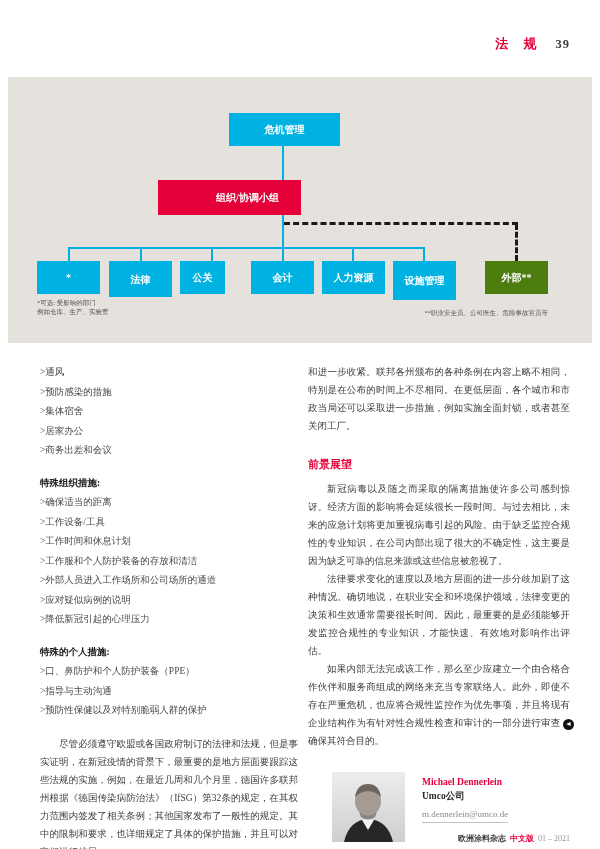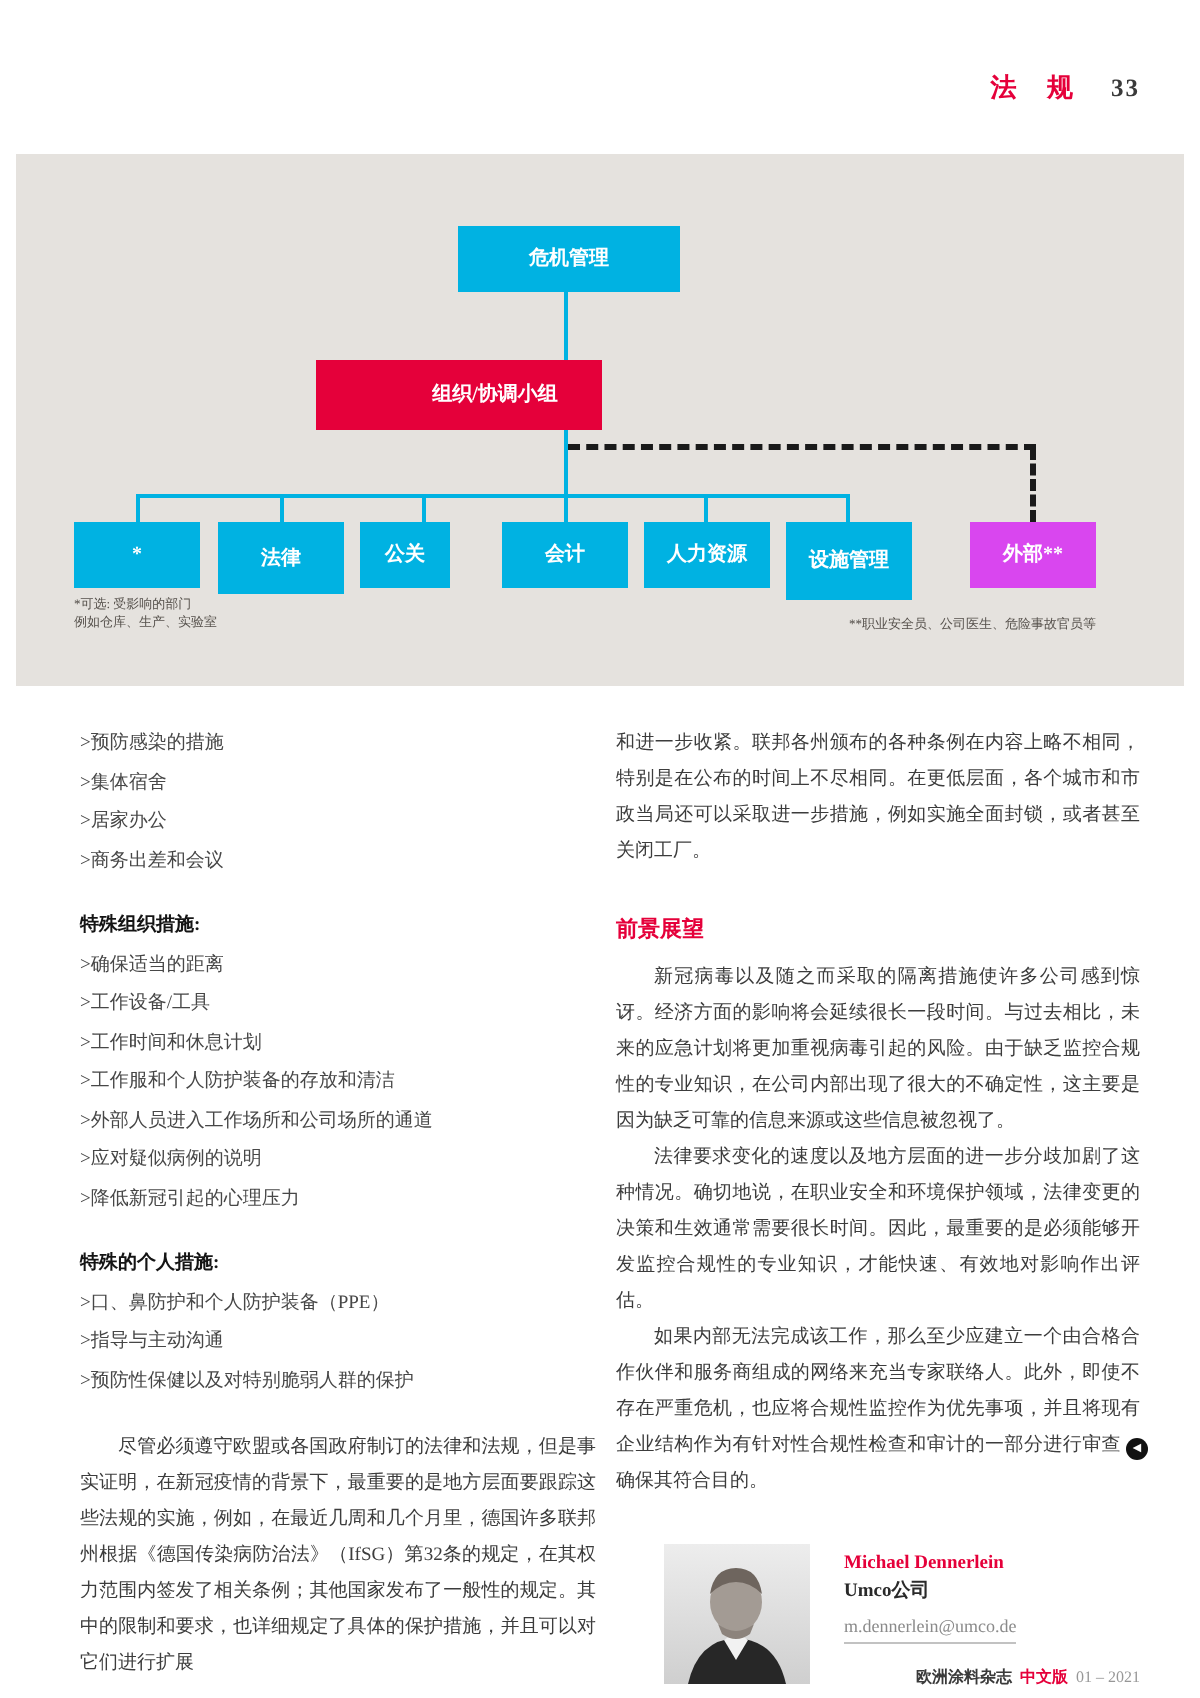--- a/index.html
+++ b/index.html
@@ -10,21 +10,21 @@
   .hdr{position:absolute;top:24px;right:30px;display:flex;align-items:baseline;gap:13px;}
   .hdr .sec{color:#e5003a;font-weight:bold;font-size:13px;letter-spacing:6px;}
   .hdr .pno{color:#3a3a3a;font-size:12.5px;font-weight:bold;letter-spacing:1px;}
 
   
   .panel{position:absolute;left:8px;top:66px;width:584px;height:266px;background:#e5e2de;}
   .cbox{position:absolute;display:flex;align-items:center;justify-content:center;
         color:#fff;font-size:10px;font-weight:bold;text-align:center;line-height:1.1;}
   .cyan{background:#00b2e2;}
   .redb{background:#e5003a;}
-  .blackb{background:#d946ef;}
+  .blackb{background:#4d7c0f;}
   .cline{position:absolute;background:#00b2e2;}
   .dashH{position:absolute;border-top:3px dashed #1a1a1a;}
   .dashV{position:absolute;border-left:3px dashed #1a1a1a;}
   .fnote{position:absolute;font-size:6.5px;color:#55504b;line-height:1.45;}
 
   
   .colL{position:absolute;left:40px;top:352px;width:258px;}
   .colR{position:absolute;left:308px;top:352px;width:262px;}
   .li{font-size:9.5px;color:#474747;line-height:19.5px;white-space:nowrap;}
   .subhead{font-size:9.5px;font-weight:bold;color:#141414;margin-top:13px;line-height:19.5px;}
@@ -50,21 +50,21 @@
   .ftr .e{color:#e5003a;font-weight:bold;}
   .ftr .i{color:#979797;}
 </style>
 </head>
 <body>
 
 <div class="page">
 
   <div class="hdr">
     <span class="sec">法 规</span>
-    <span class="pno">33</span>
+    <span class="pno">39</span>
   </div>
 
   <div class="panel">
 
     <div class="cline" style="left:274px;top:69px;width:2px;height:116px;"></div>
     <div class="cline" style="left:257px;top:118px;width:18px;height:2px;"></div>
     <div class="cline" style="left:60px;top:170px;width:357px;height:2px;"></div>
     <div class="cline" style="left:60px;top:170px;width:2px;height:14px;"></div>
     <div class="cline" style="left:132px;top:170px;width:2px;height:14px;"></div>
     <div class="cline" style="left:203px;top:170px;width:2px;height:14px;"></div>
@@ -103,20 +103,21 @@
     </div>
 
     <div class="fnote" style="left:29px;top:221px;">
       <div>*可选: 受影响的部门</div>
       <div>例如仓库、生产、实验室</div>
     </div>
     <div class="fnote" style="right:44px;top:231px;">**职业安全员、公司医生、危险事故官员等</div>
   </div>
 
   <div class="colL">
+    <div class="li">&gt;通风</div>
     <div class="li">&gt;预防感染的措施</div>
     <div class="li">&gt;集体宿舍</div>
     <div class="li">&gt;居家办公</div>
     <div class="li">&gt;商务出差和会议</div>
 
     <div class="subhead">特殊组织措施:</div>
     <div class="li">&gt;确保适当的距离</div>
     <div class="li">&gt;工作设备/工具</div>
     <div class="li">&gt;工作时间和休息计划</div>
     <div class="li">&gt;工作服和个人防护装备的存放和清洁</div>

